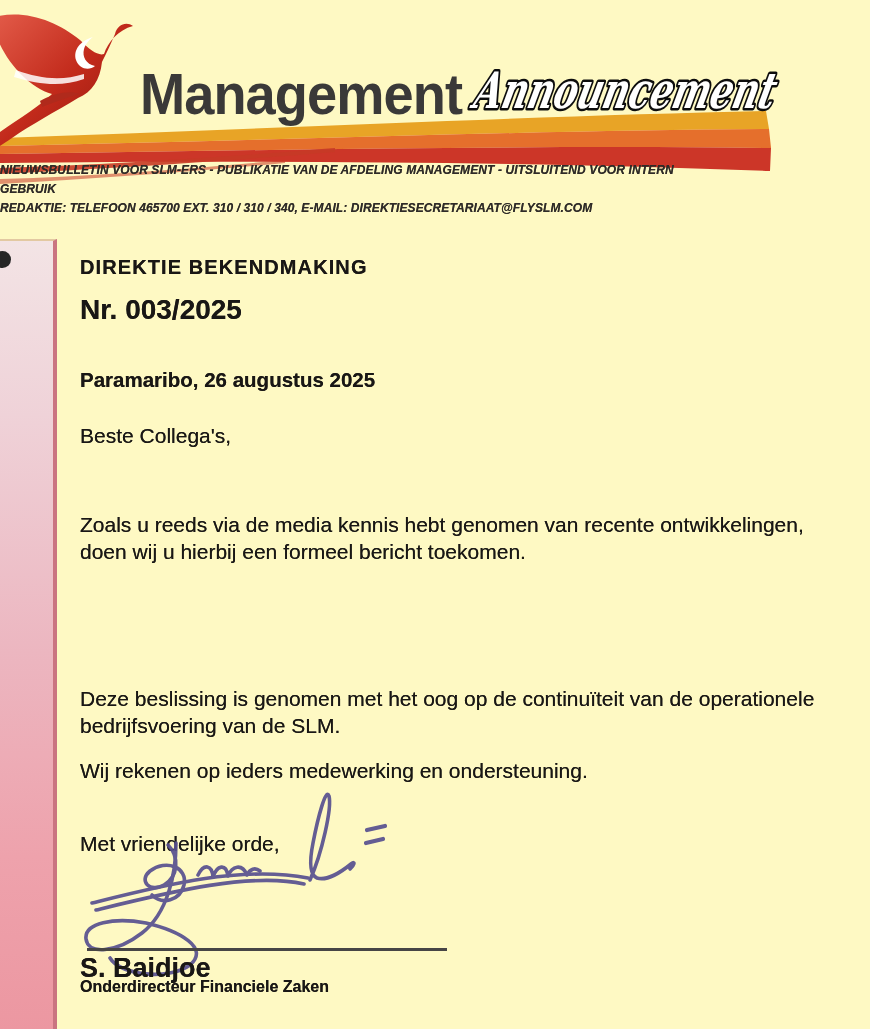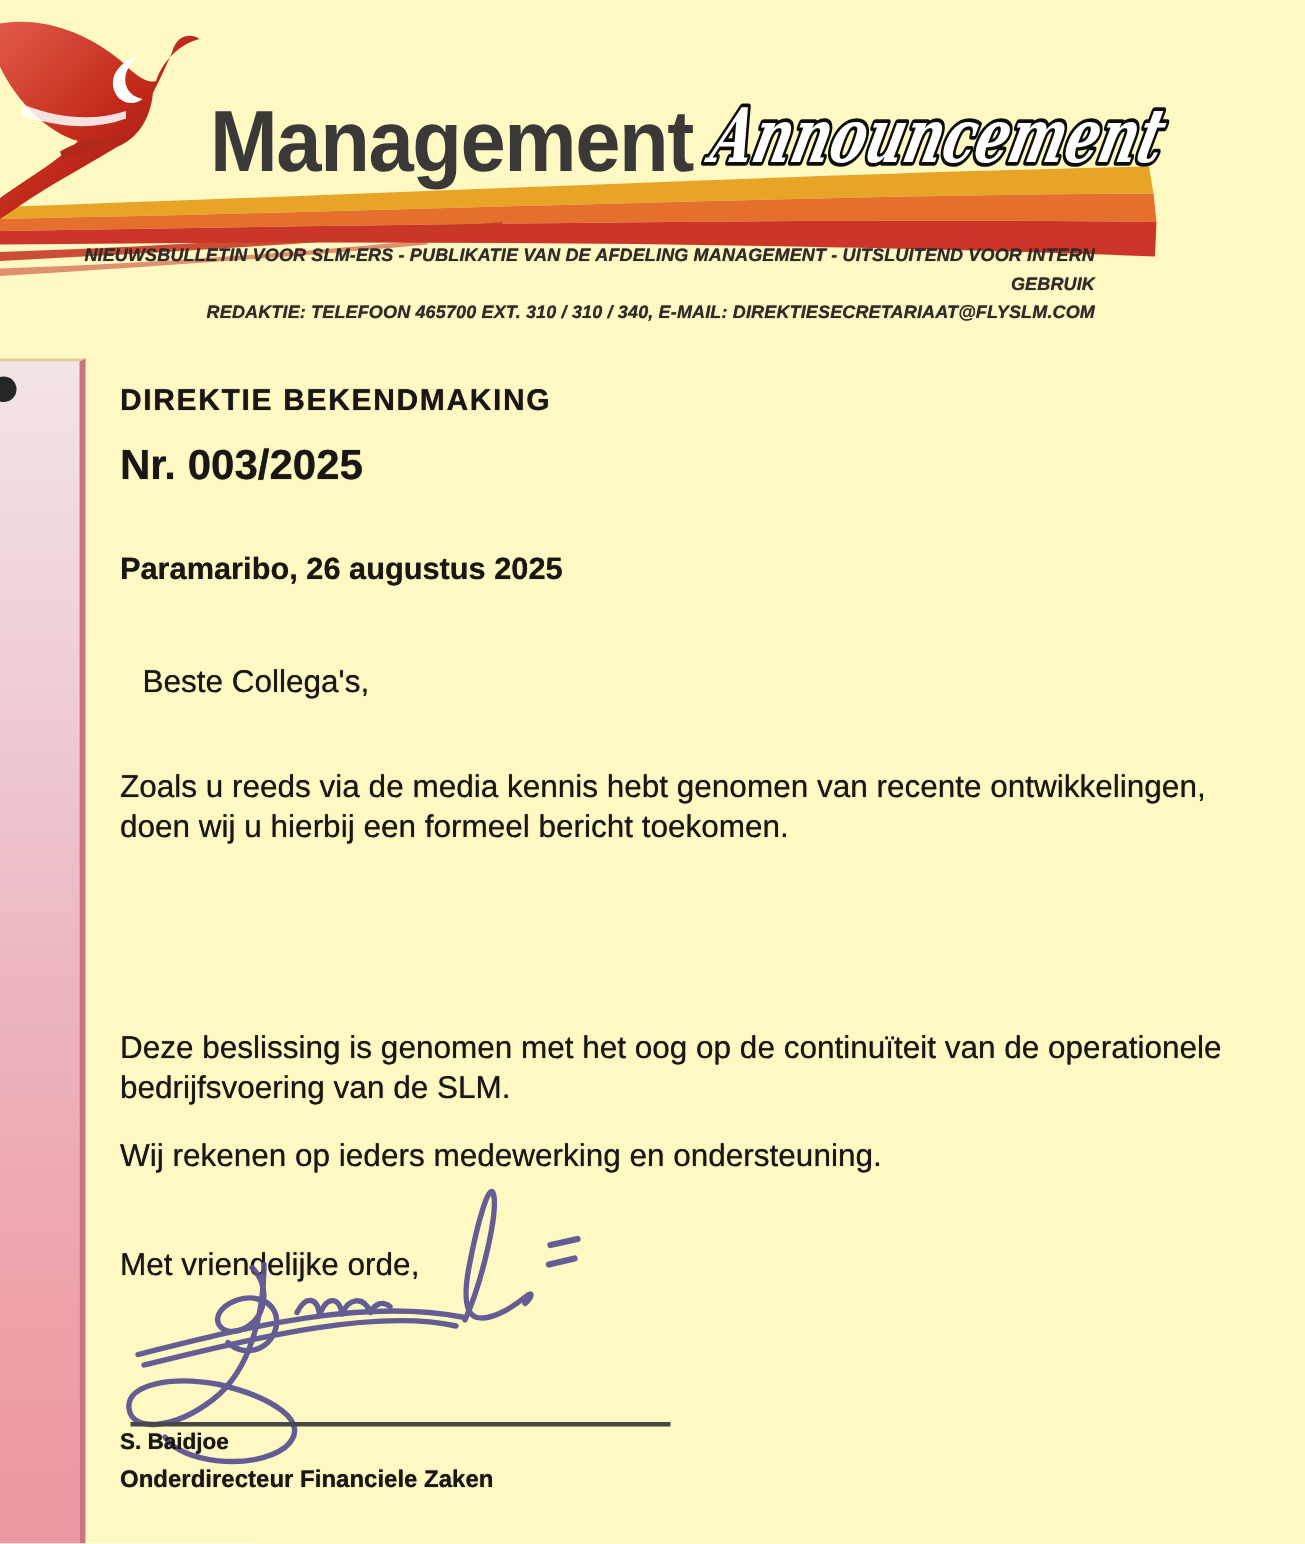--- a/index.html
+++ b/index.html
@@ -6,21 +6,21 @@
   .page{
     position:relative;width:870px;height:1029px;overflow:hidden;
     background:#fef9c3;
     font-family:"Liberation Sans",sans-serif;
     color:#191715;
   }
   
   .masthead-svg{position:absolute;left:0;top:0;width:870px;height:235px;}
   .tagline{
     position:absolute;left:0;top:161px;width:730px;
-    text-align:right;
+    text-align:left;
     font-family:"Liberation Sans",sans-serif;
     font-weight:700;font-style:italic;
     font-size:12px;line-height:19px;color:#2e2b28;
     letter-spacing:.1px;
     text-shadow:0 0 .6px rgba(40,36,32,.8);
   }
   
   .pink-band{
     position:absolute;left:0;top:239px;width:53px;height:790px;
     background:linear-gradient(180deg,#f3e4e5 0%,#efd2d8 22%,#ecb6c0 52%,#eea2ac 78%,#ec97a1 100%);
@@ -29,28 +29,28 @@
   }
   .punch-dot{
     position:absolute;left:-6px;top:251px;width:17px;height:17px;
     border-radius:50%;background:#262626;
   }
   
   .txt{position:absolute;left:80px;white-space:pre-line;}
   .heading{top:256px;font-size:20px;font-weight:700;letter-spacing:1.1px;text-shadow:0 0 .6px rgba(20,18,16,.85);}
   .nr{top:294px;font-size:28px;font-weight:700;text-shadow:0 0 .6px rgba(20,18,16,.85);}
   .dateline{top:368px;font-size:20.5px;font-weight:700;text-shadow:0 0 .5px rgba(20,18,16,.8);}
-  .salutation{top:442px;margin-left:15px;}
+  .salutation{top:423px;}
   .para{font-size:21px;line-height:26.5px;text-shadow:0 0 .55px rgba(25,23,21,.85);}
   .p1{top:512px;}
   .p2{top:586px;}
   .p3{top:686px;}
   .p4{top:758px;}
   .closing{top:831px;}
-  .signer-name{top:953px;font-size:15px;font-weight:700;text-shadow:0 0 .6px rgba(20,18,16,.85);}
+  .signer-name{top:953px;font-size:27px;font-weight:700;text-shadow:0 0 .6px rgba(20,18,16,.85);}
   .signer-title{top:978px;font-size:16px;font-weight:700;text-shadow:0 0 .6px rgba(20,18,16,.85);}
   .sig-line{
     position:absolute;left:87px;top:948px;width:360px;height:2.5px;
     background:#474545;
   }
   .signature-svg{position:absolute;left:80px;top:783px;width:330px;height:210px;}
 </style>
 </head>
 <body>
 

